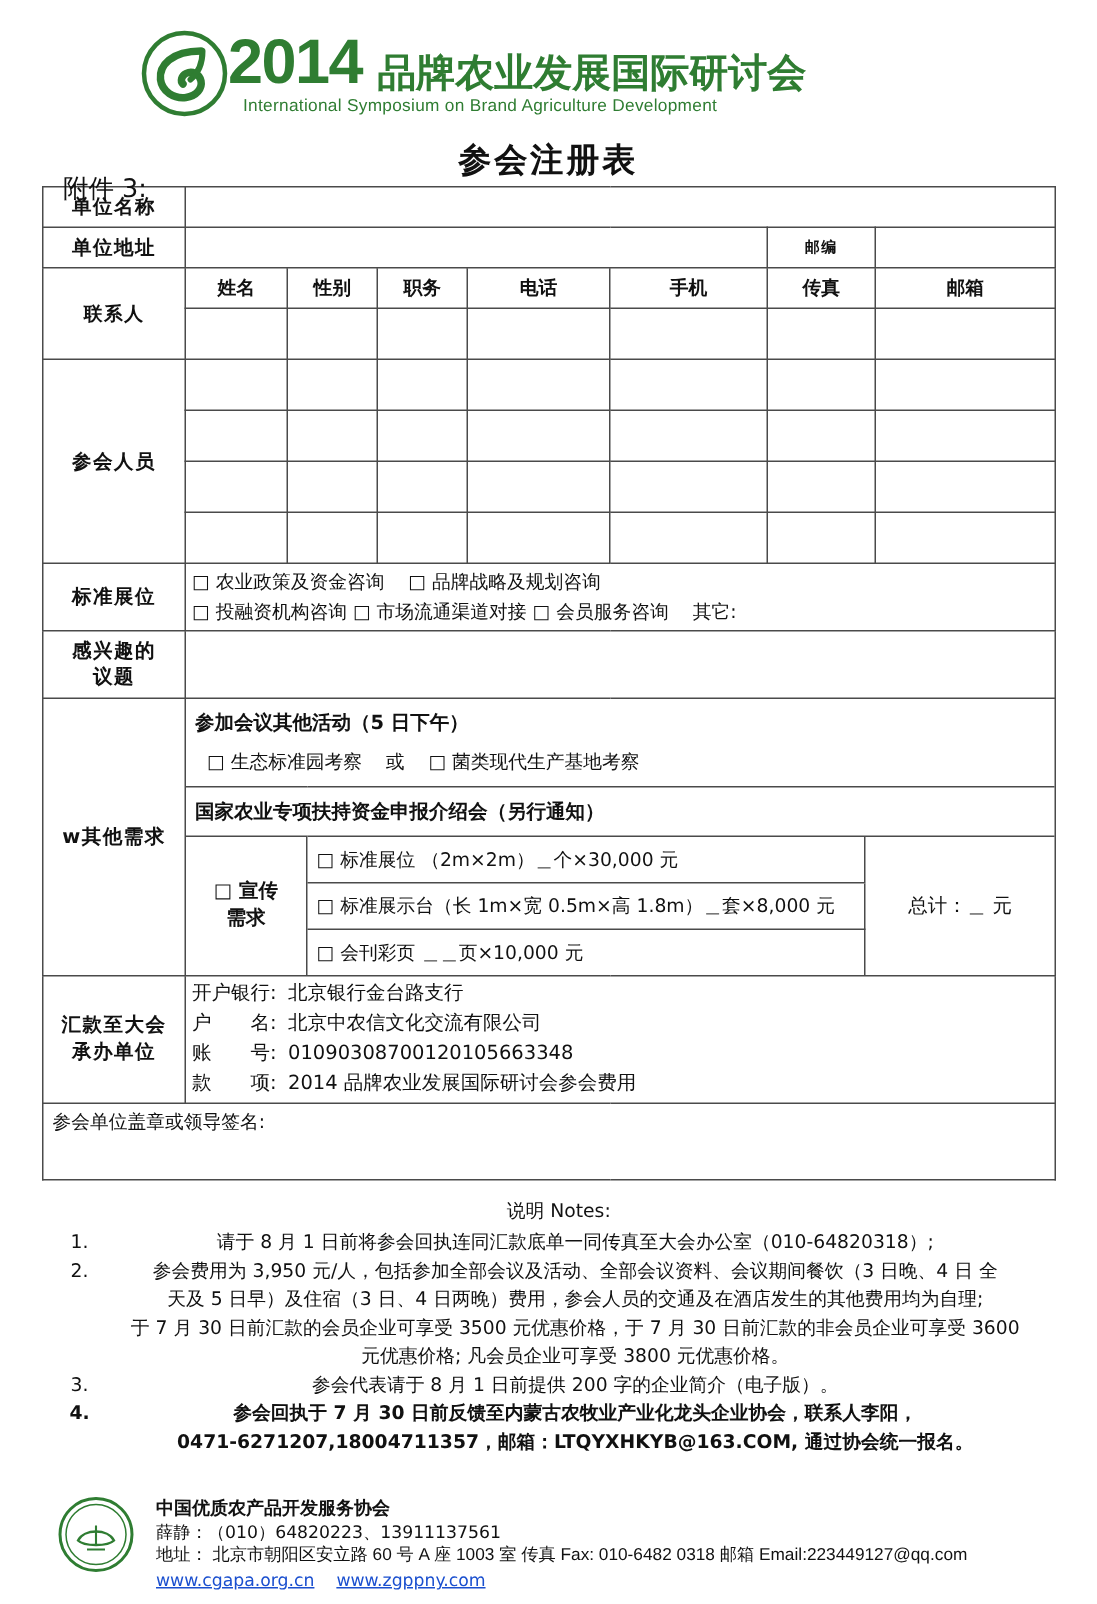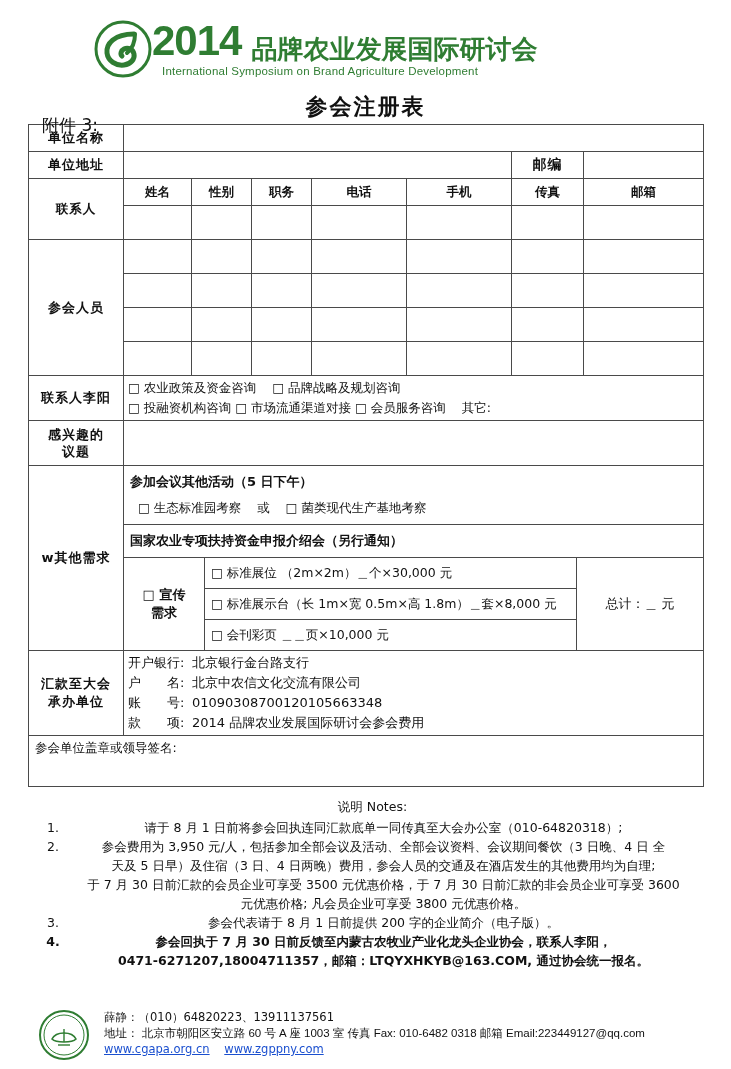--- a/index.html
+++ b/index.html
@@ -102,21 +102,21 @@
     padding: 2px 4px;
     vertical-align: middle;
     height: 22px;
   }
   .lbl {
     text-align: center;
     font-weight: bold;
     font-size: 13px;
     letter-spacing: 1px;
   }
-  .lbl-sm { font-size: 14px; }
+  .lbl-sm { font-size: 10px; }
   .lft { text-align: left; }
   .hrow td { height: 24px; text-align:center; font-size:12.5px;font-weight:bold; }
   .tall { height: 34px; }
 
   .purpose-line { line-height: 20px; font-size: 12.5px; }
   .sub-table {
     border-collapse: collapse;
     width: 100%;
     font-size: 12.5px;
   }
@@ -268,21 +268,21 @@
       <td></td>
       <td></td>
       <td></td>
       <td></td>
       <td></td>
       <td></td>
       <td></td>
     </tr>
 
     <tr>
-      <td class="lbl">联系人李阳</td>
+      <td class="lbl">标准展位</td>
       <td colspan="7" class="lft">
         <div class="purpose-line">
           <span>□</span>
           <span>农业政策及资金咨询</span>
           &nbsp;&nbsp;
           <span>□</span>
           <span>品牌战略及规划咨询</span>
         </div>
         <div class="purpose-line">
           <span>□</span>
@@ -425,20 +425,21 @@
     <div class="footer-seal">
       <svg width="52" height="52" viewBox="0 0 52 52">
         <circle cx="26" cy="26" r="24" fill="none" stroke="#2f7d32" stroke-width="2"></circle>
         <circle cx="26" cy="26" r="20" fill="none" stroke="#2f7d32" stroke-width="1"></circle>
         <path d="M14 30 C18 22, 34 22, 38 30 C34 34, 18 34, 14 30 Z" fill="none" stroke="#2f7d32" stroke-width="1.6"></path>
         <path d="M26 20 L26 33" stroke="#2f7d32" stroke-width="1.4"></path>
         <path d="M20 36 H32" stroke="#2f7d32" stroke-width="1.4"></path>
       </svg>
     </div>
     <div class="footer-text">
+      <div class="footer-org">中国优质农产品开发服务协会</div>
       <div>薛静：（010）64820223、13911137561</div>
       <div class="footer-en">地址： 北京市朝阳区安立路 60 号 A 座 1003 室 传真 Fax: 010-6482 0318   邮箱 Email:223449127@qq.com</div>
       <div>
         <span class="link">www.cgapa.org.cn</span>
         &nbsp;&nbsp;
         <span class="link">www.zgppny.com</span>
       </div>
     </div>
   </div>
 

